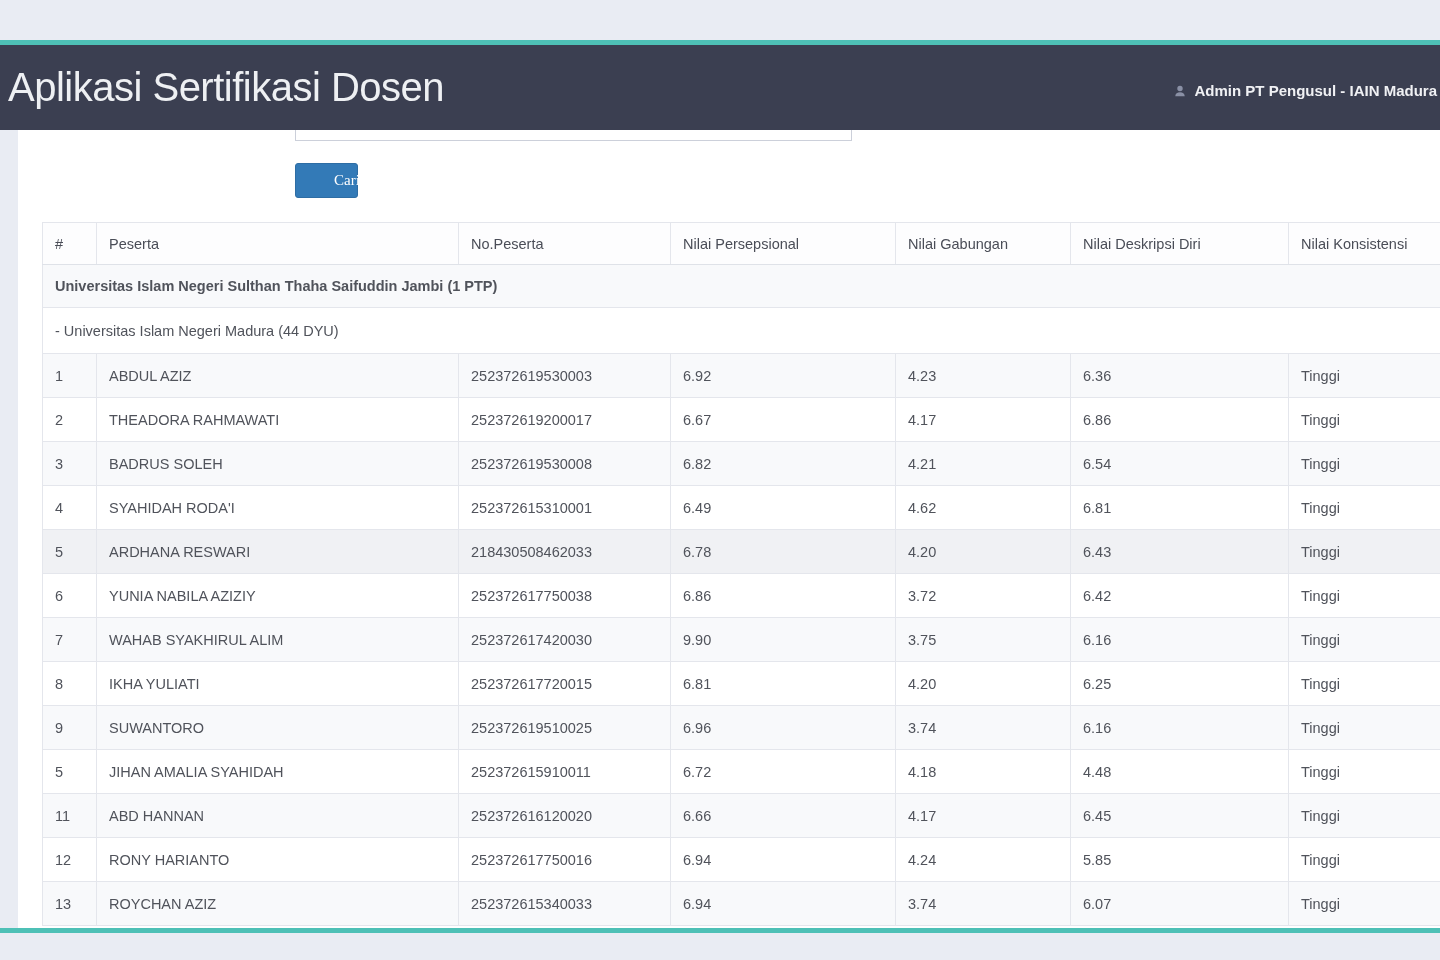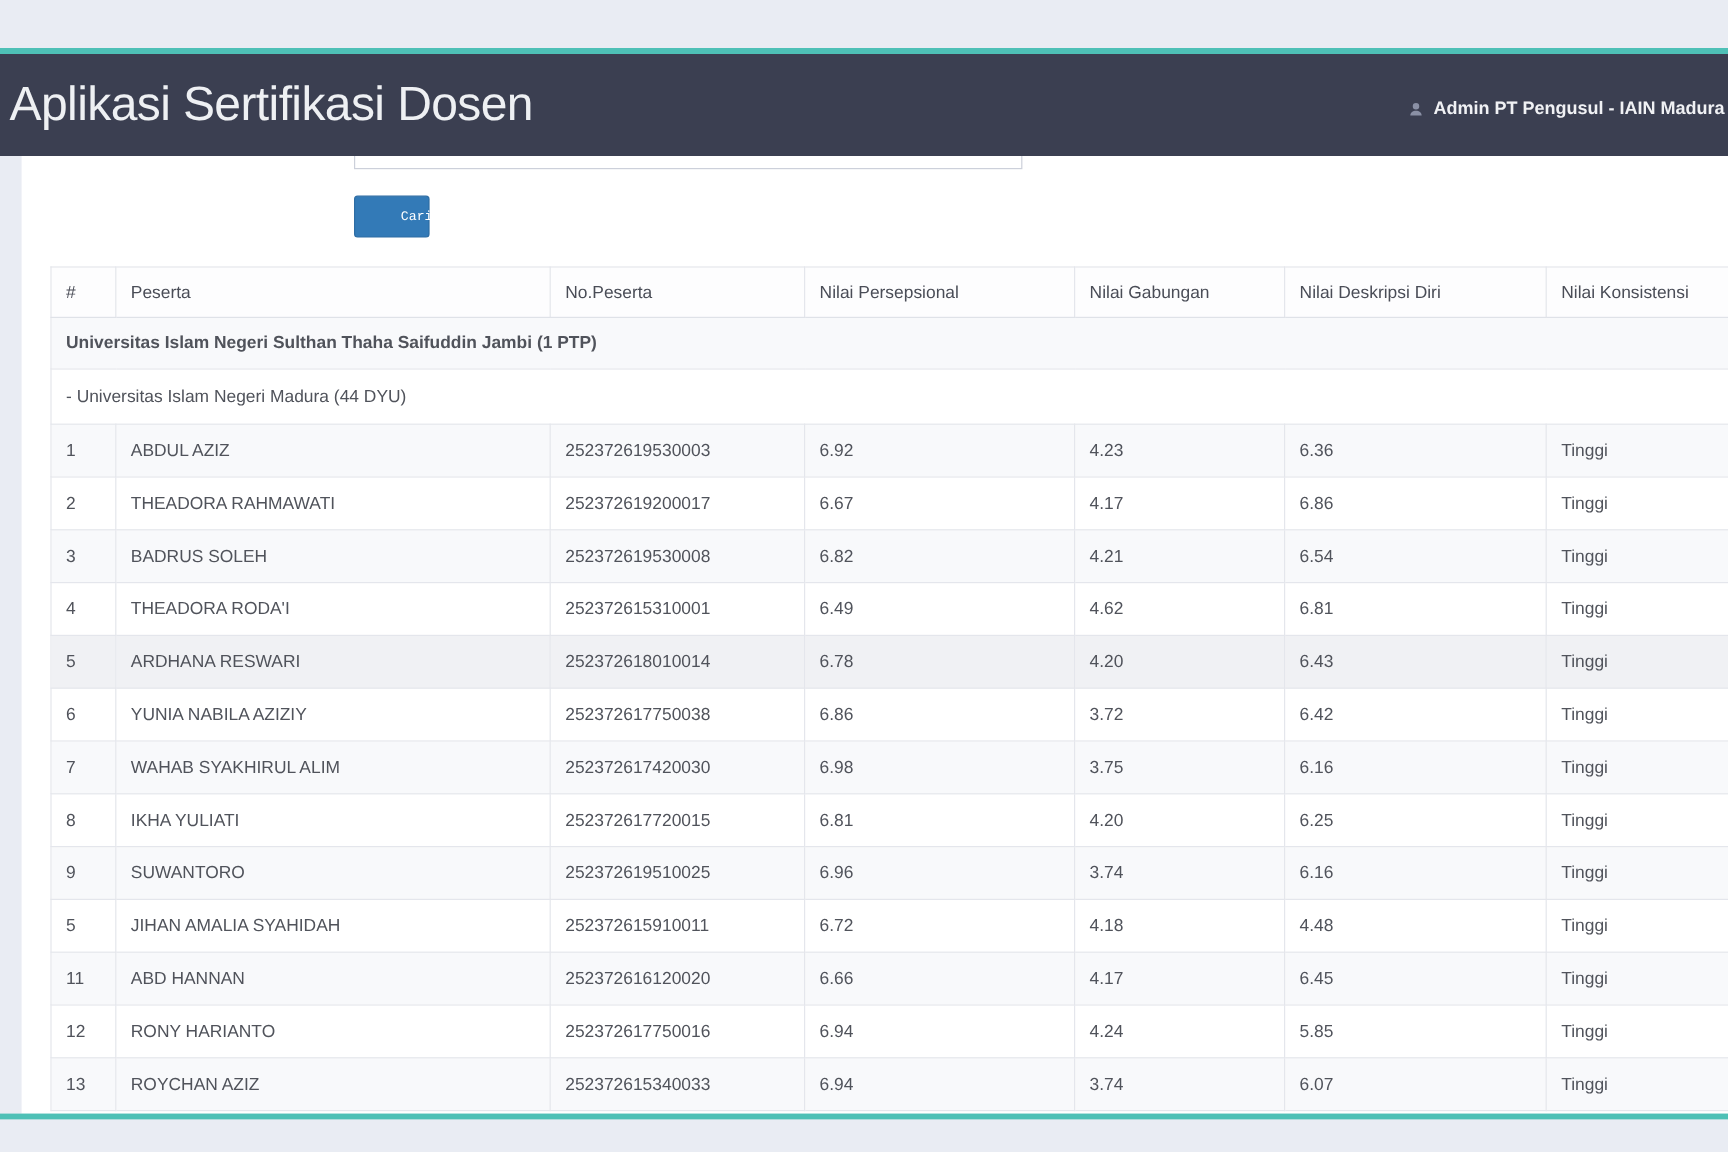--- a/index.html
+++ b/index.html
@@ -27,21 +27,21 @@
   .content { position:absolute; left:18px; top:130px; width:1422px; height:798px;
     background:#ffffff; z-index:1; overflow:hidden; }
 
   
   .search-input { position:absolute; left:277px; top:-29px; width:557px; height:40px;
     border:1px solid #ccd0da; background:#ffffff; border-radius:0;
     font-size:14px; color:#555; padding:0 10px; outline:none; }
 
   .cari-btn { position:absolute; left:277px; top:33px; width:63px; height:35px;
     background:#337ab7; border:1px solid #2e6da4; border-radius:3px;
-    color:#ffffff; font-size:11px; font-family:Liberation Mono, monospace;
+    color:#ffffff; font-size:15px; font-family:Liberation Serif, serif;
     cursor:pointer; text-align:center;padding-left:38px; }
 
   
   .grid-wrap { position:absolute; left:24px; top:92px; }
   table.grid { border-collapse:collapse; table-layout:fixed; width:1476px;
     background:#ffffff; }
   table.grid th, table.grid td {
     border:1px solid #e4e6ec; text-align:left; vertical-align:middle;
     font-size:14.5px; color:#50535b; padding:0 12px; overflow:hidden; white-space:nowrap; }
   table.grid thead th { height:42px; background:#fdfdfe; font-weight:400; color:#4a4d57;
@@ -130,50 +130,50 @@
               <td>3</td>
               <td>BADRUS SOLEH</td>
               <td>252372619530008</td>
               <td>6.82</td>
               <td>4.21</td>
               <td>6.54</td>
               <td>Tinggi</td>
             </tr>
             <tr>
               <td>4</td>
-              <td>THEADORA RODA'I</td>
+              <td>SYAHIDAH RODA'I</td>
               <td>252372615310001</td>
               <td>6.49</td>
               <td>4.62</td>
               <td>6.81</td>
               <td>Tinggi</td>
             </tr>
             <tr class="hl">
               <td>5</td>
               <td>ARDHANA RESWARI</td>
-              <td>252372618010014</td>
+              <td>218430508462033</td>
               <td>6.78</td>
               <td>4.20</td>
               <td>6.43</td>
               <td>Tinggi</td>
             </tr>
             <tr>
               <td>6</td>
               <td>YUNIA NABILA AZIZIY</td>
               <td>252372617750038</td>
               <td>6.86</td>
               <td>3.72</td>
               <td>6.42</td>
               <td>Tinggi</td>
             </tr>
             <tr>
               <td>7</td>
               <td>WAHAB SYAKHIRUL ALIM</td>
               <td>252372617420030</td>
-              <td>6.98</td>
+              <td>9.90</td>
               <td>3.75</td>
               <td>6.16</td>
               <td>Tinggi</td>
             </tr>
             <tr>
               <td>8</td>
               <td>IKHA YULIATI</td>
               <td>252372617720015</td>
               <td>6.81</td>
               <td>4.20</td>

